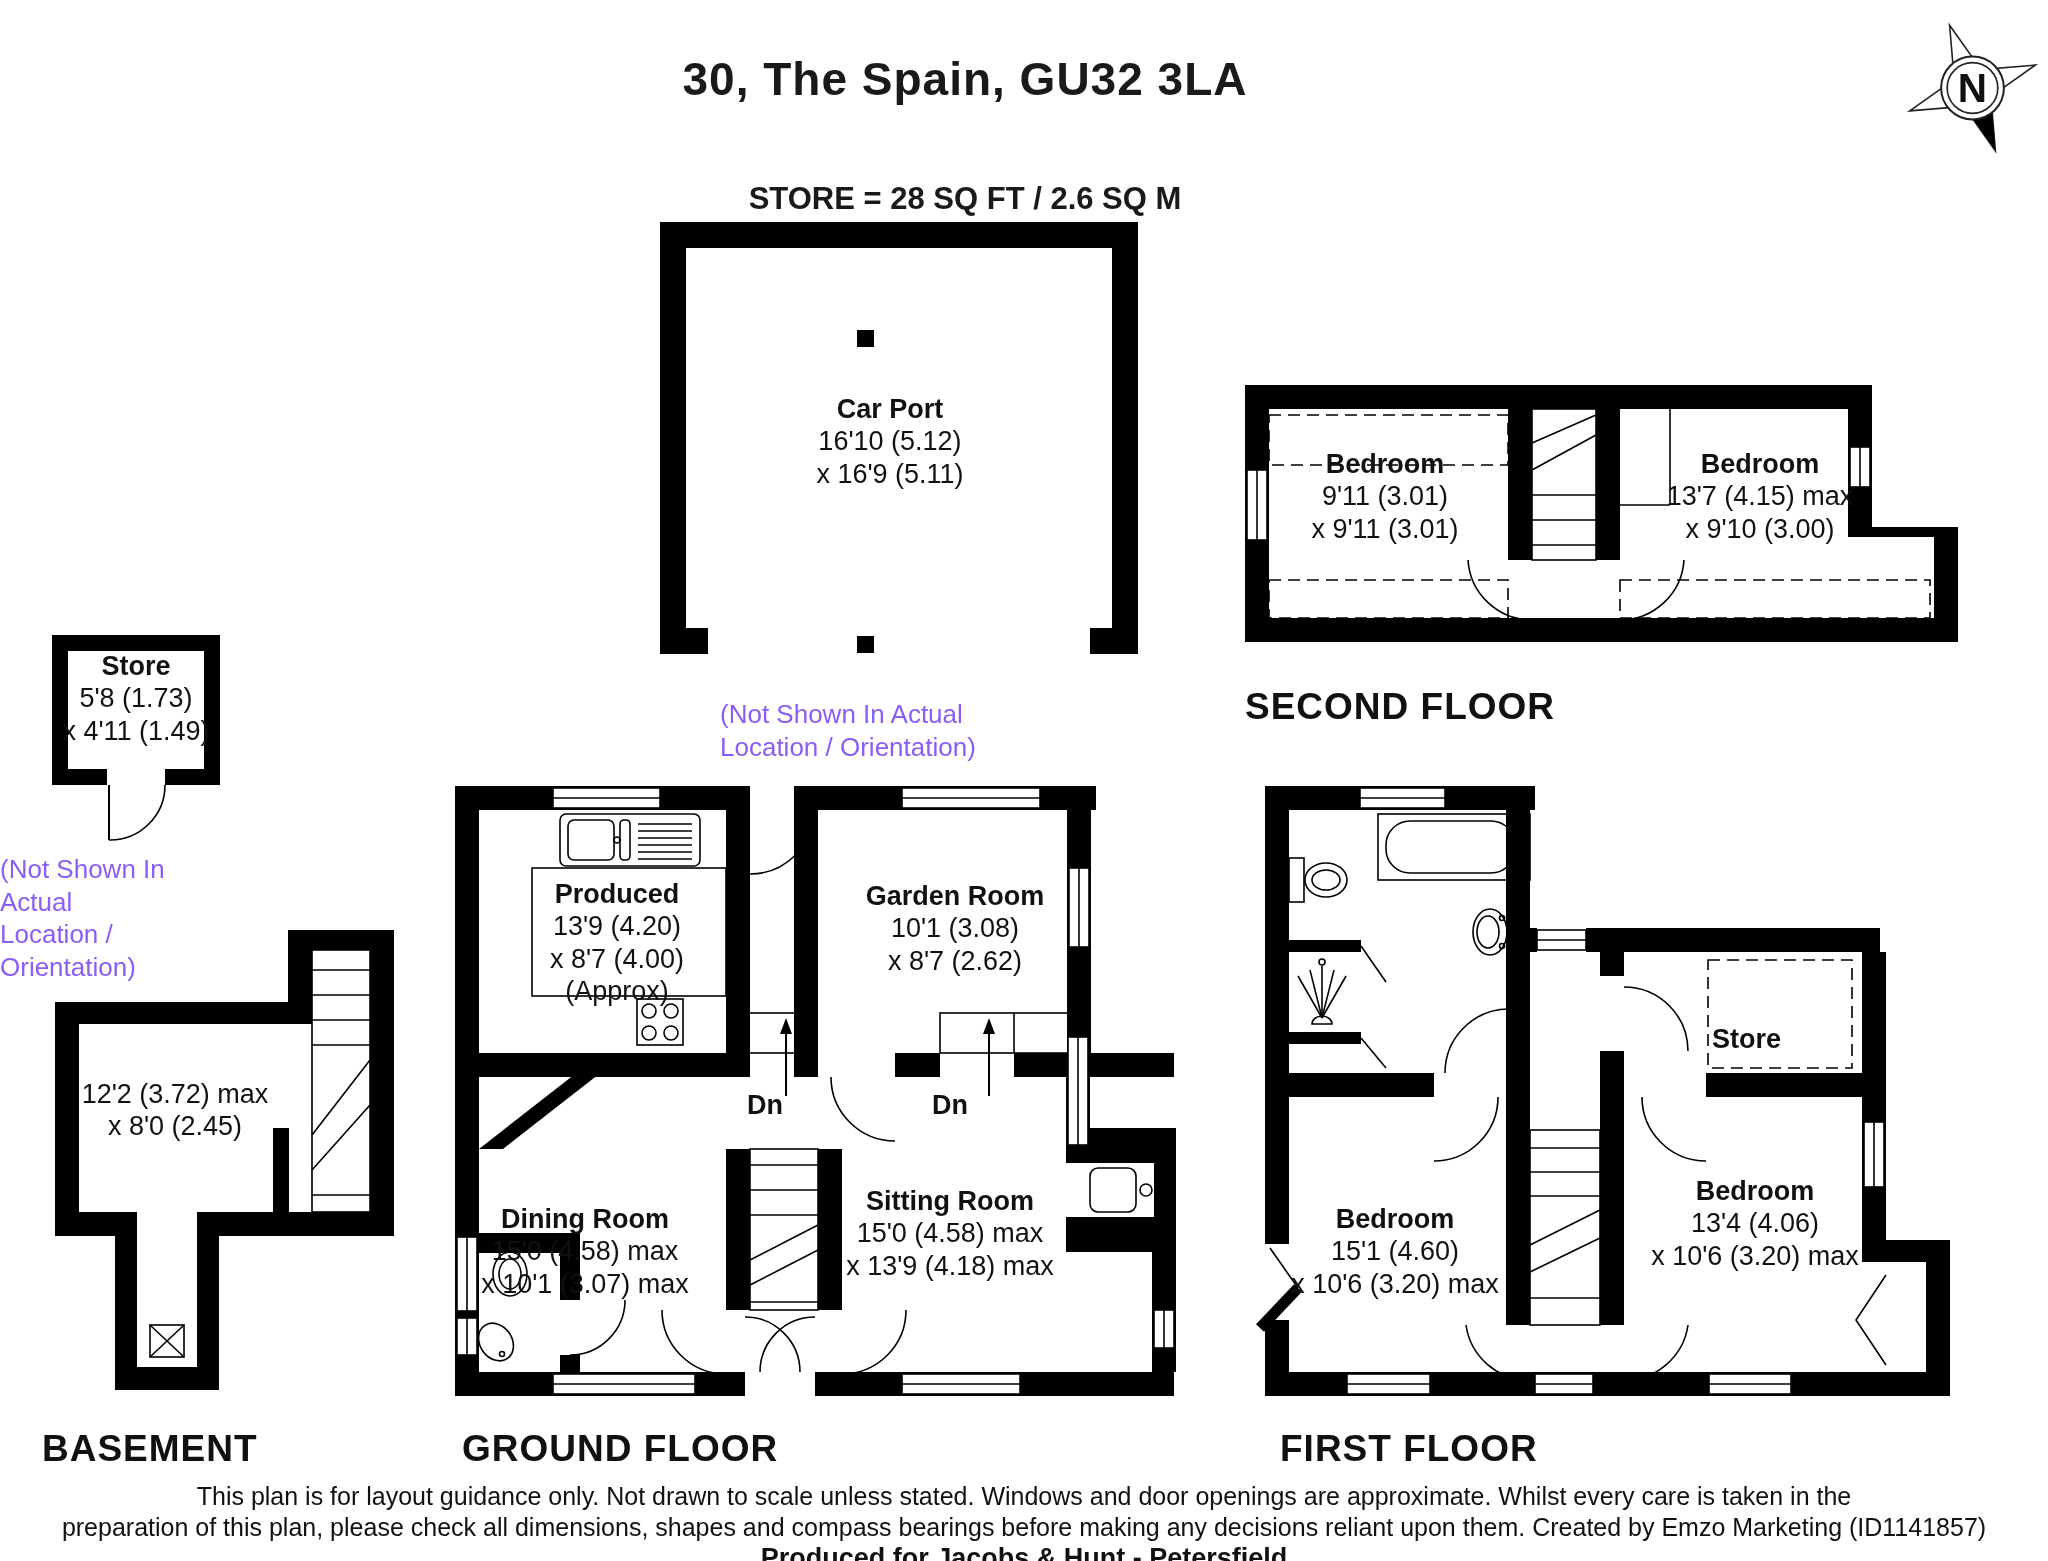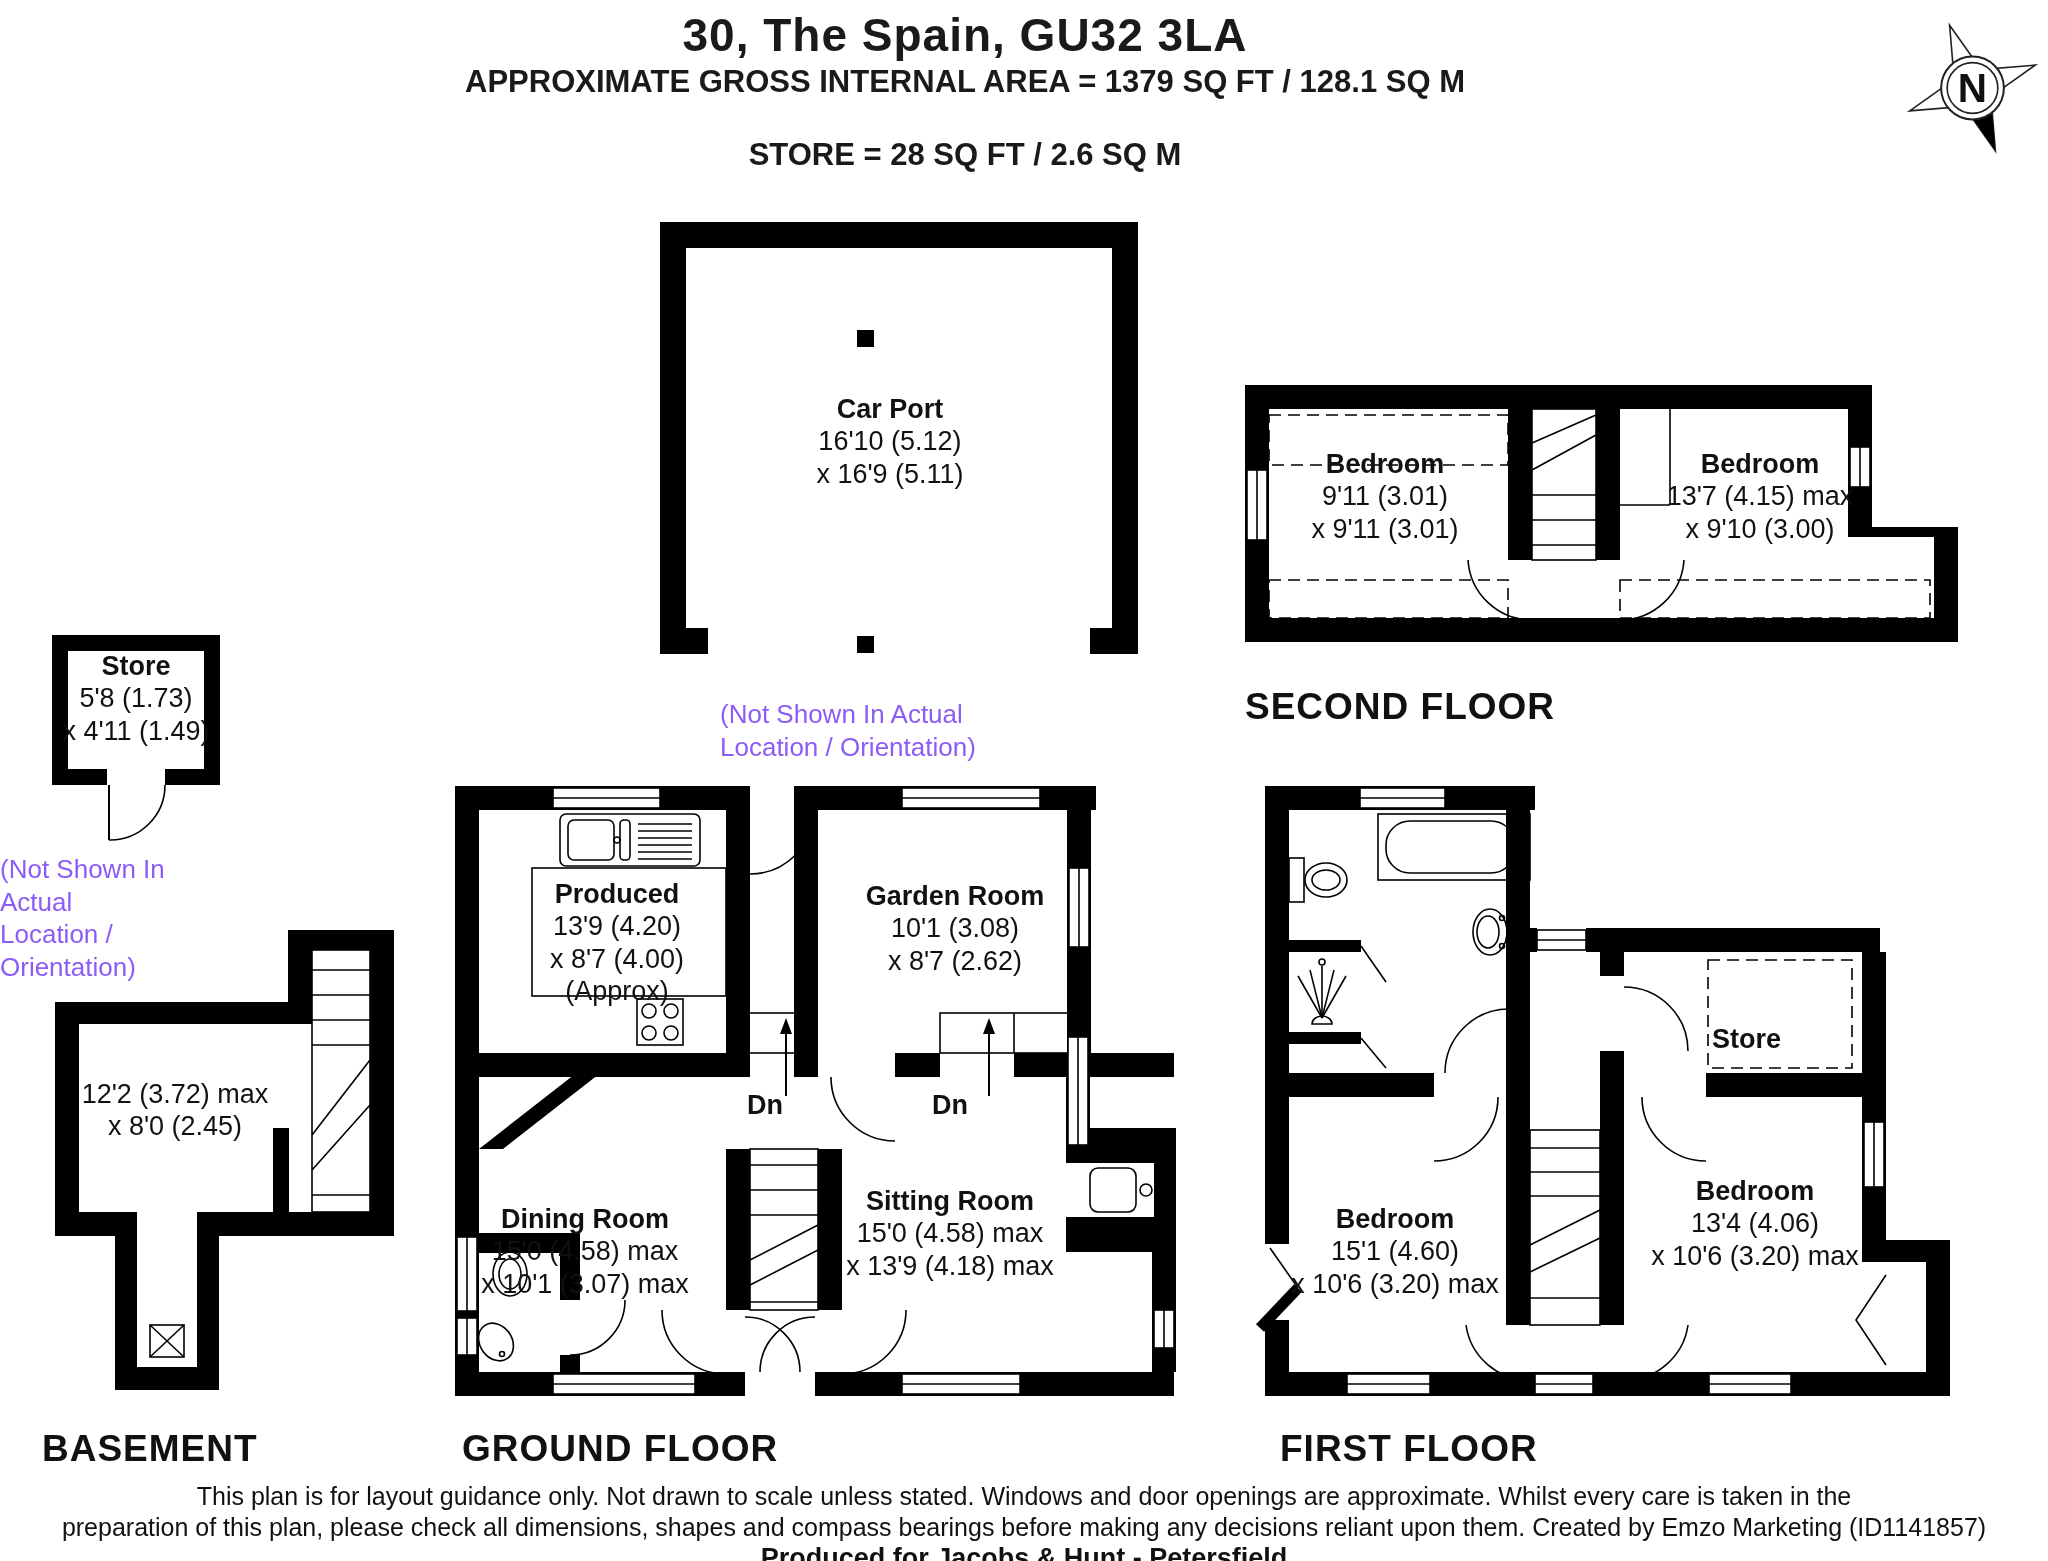--- a/index.html
+++ b/index.html
@@ -1,19 +1,19 @@
 <!DOCTYPE html>
 <html><head>
 <meta charset="utf-8">
 <style>
   html,body{margin:0;padding:0;background:#fff;}
   .page{position:relative;width:2048px;height:1561px;background:#ffffff;overflow:hidden;
         font-family:"Liberation Sans", sans-serif;color:#111;}
   .abs{position:absolute;}
-  .hdr{position:absolute;left:0;width:1930px;text-align:center;font-weight:bold;color:#1a1a1a;}
+  .hdr{position:absolute;left:0;width:1930px;text-align:center;font-weight:bold;color:#1a1a1a;margin-top:44px;}
   .title{top:8px;font-size:46px;letter-spacing:1px;}
   .sub{font-size:31px;}
   .room-label{position:absolute;text-align:center;font-size:27px;line-height:1.2;color:#111;}
   .room-label .rname{font-weight:bold;}
   .floor-label{position:absolute;font-size:37px;font-weight:bold;color:#111;letter-spacing:1px;}
   .note{position:absolute;text-align:left;font-size:26px;line-height:1.25;color:#8b5cf6;}
   .dn{position:absolute;font-size:27px;font-weight:bold;text-align:center;color:#111;}
   .store-lbl{position:absolute;font-size:27px;font-weight:bold;color:#111;}
   .footer-line{position:absolute;left:0;width:2048px;text-align:center;font-size:25px;color:#111;}
   .footer-bold{font-weight:bold;font-size:27px;}
@@ -23,21 +23,20 @@
   .thin2{stroke:#000;stroke-width:2;fill:none;}
   .whitefill{fill:#fff;}
   .dash{stroke:#000;stroke-width:1.6;fill:none;stroke-dasharray:12 7;}
 </style>
 </head>
 <body>
 
 <div class="page">
 
   <div class="hdr title">30, The Spain, GU32 3LA</div>
-  <div class="hdr sub" style="top:64px">APPROXIMATE GROSS INTERNAL AREA = 1379 SQ FT / 128.1 SQ M</div>
   <div class="hdr sub" style="top:137px">STORE = 28 SQ FT / 2.6 SQ M</div>
 
   <svg class="abs" style="left:1895px;top:8px" width="155" height="160" viewBox="0 0 150 158">
     <polygon points="52.4,17 83.5,60.9 137,56.4 93.1,87.5 97.6,141 66.5,97.1 13,101.6 56.9,70.5" fill="#fff" stroke="#222" stroke-width="1.6"></polygon>
     <polygon points="75,79 93.1,87.5 97.6,141 66.5,97.1" fill="#000"></polygon>
     <circle cx="75" cy="79" r="31" fill="#fff" stroke="#222" stroke-width="2"></circle>
     <circle cx="75" cy="79" r="25" fill="#fff" stroke="#222" stroke-width="1.6"></circle>
     <text x="75" y="93" text-anchor="middle" font-size="40" font-weight="bold" fill="#111">N</text>
   </svg>
 

